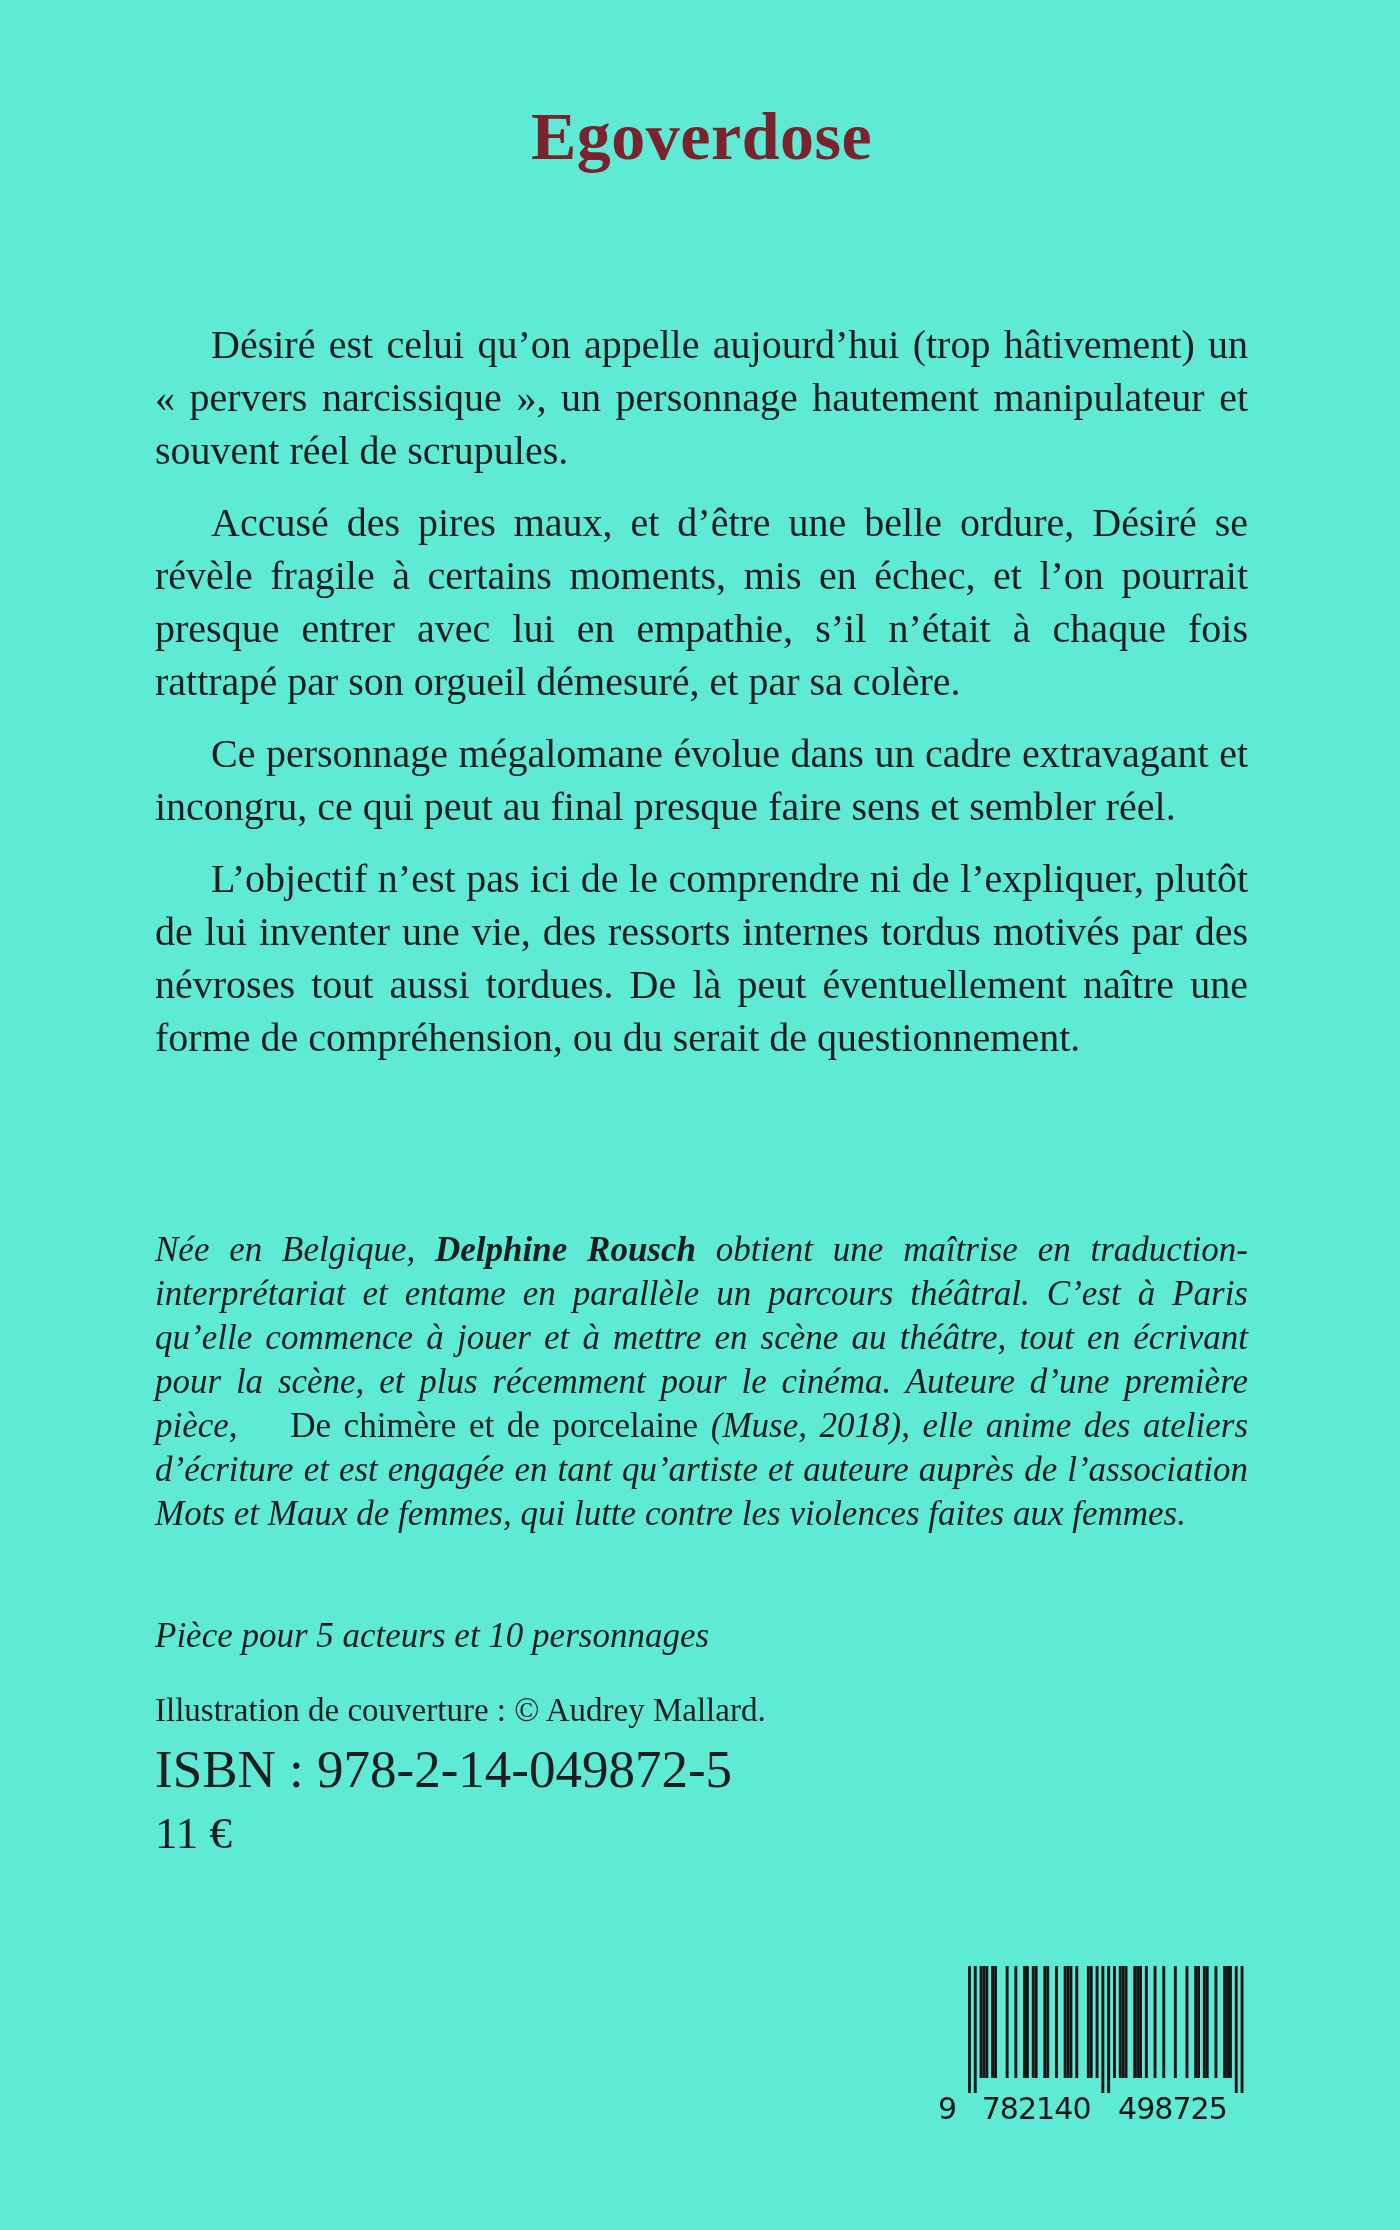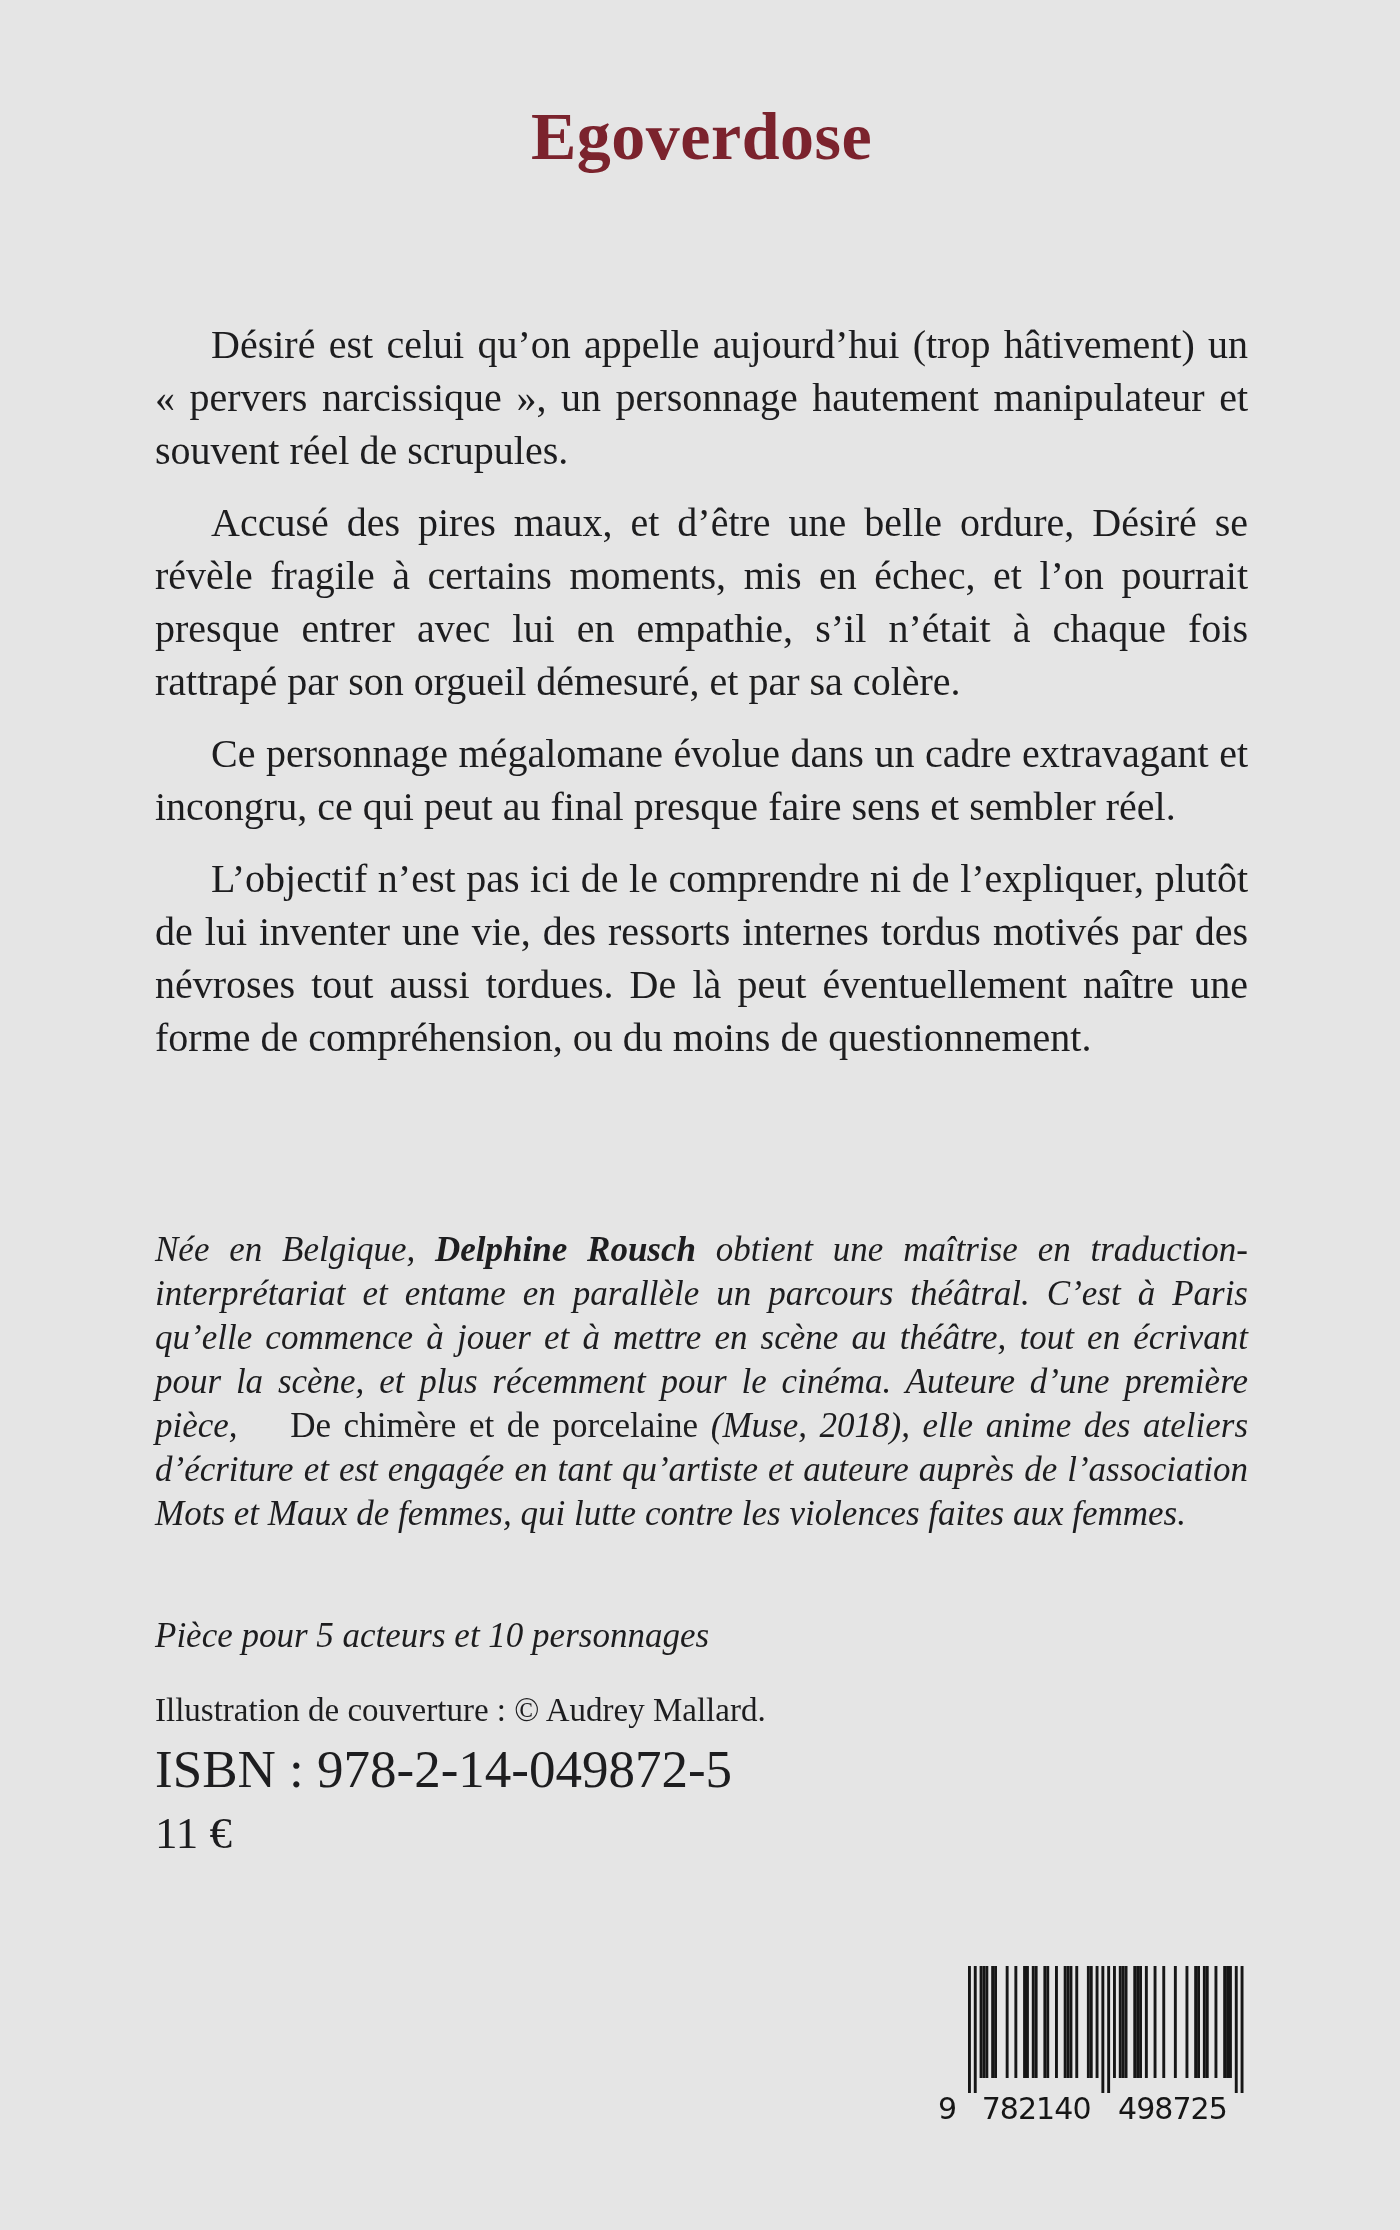--- a/index.html
+++ b/index.html
@@ -3,21 +3,21 @@
 <meta charset="utf-8">
 <style>
   * { box-sizing: border-box; }
   html, body { margin: 0; padding: 0; }
   body {
     width: 1400px; height: 2230px;
     background: #ffffff;
     font-family: "Liberation Serif", serif;
     color: #1d1d1f;
   }
-  .page { position: relative; width: 1400px; height: 2230px; overflow: hidden; background: #e5e5e5; }
+  .page { position: relative; width: 1400px; height: 2230px; overflow: hidden; background: #5eead4; }
   .content { padding: 0 152px 0 155px; }
 
   .book-title {
     margin: 0; padding-top: 96px;
     text-align: center;
     font-size: 68px; line-height: 1.2; font-weight: 700;
     letter-spacing: 0.5px;
   }
 
   .synopsis { margin-top: 140px; }
@@ -56,21 +56,21 @@
 
 <div class="page">
   <div class="content">
 
     <h1 class="book-title" style="color: rgb(123, 35, 45);">Egoverdose</h1>
 
     <div class="synopsis">
       <p>Désiré est celui qu’on appelle aujourd’hui (trop hâtivement) un « pervers narcissique », un personnage hautement manipulateur et souvent réel de scrupules.</p>
       <p>Accusé des pires maux, et d’être une belle ordure, Désiré se révèle fragile à certains moments, mis en échec, et l’on pourrait presque entrer avec lui en empathie, s’il n’était à chaque fois rattrapé par son orgueil démesuré, et par sa colère.</p>
       <p>Ce personnage mégalomane évolue dans un cadre extravagant et incongru, ce qui peut au final presque faire sens et sembler réel.</p>
-      <p>L’objectif n’est pas ici de le comprendre ni de l’expliquer, plutôt de lui inventer une vie, des ressorts internes tordus motivés par des névroses tout aussi tordues. De là peut éventuellement naître une forme de compréhension, ou du moins de questionnement.</p>
+      <p>L’objectif n’est pas ici de le comprendre ni de l’expliquer, plutôt de lui inventer une vie, des ressorts internes tordus motivés par des névroses tout aussi tordues. De là peut éventuellement naître une forme de compréhension, ou du serait de questionnement.</p>
     </div>
 
     <p class="bio"><span>Née en Belgique, </span><span class="author-name">Delphine Rousch</span><span> obtient une maîtrise en traduction-interprétariat et entame en parallèle un parcours théâtral. C’est à Paris qu’elle commence à jouer et à mettre en scène au théâtre, tout en écrivant pour la scène, et plus récemment pour le cinéma. Auteure d’une première pièce, </span><span class="roman">De chimère et de porcelaine</span><span> (Muse, 2018), elle anime des ateliers d’écriture et est engagée en tant qu’artiste et auteure auprès de l’association Mots et Maux de femmes, qui lutte contre les violences faites aux femmes.</span></p>
 
     <p class="casting">Pièce pour 5 acteurs et 10 personnages</p>
 
     <p class="credit">Illustration de couverture : © Audrey Mallard.</p>
     <p class="isbn">ISBN : 978-2-14-049872-5</p>
     <p class="price">11 €</p>
 

